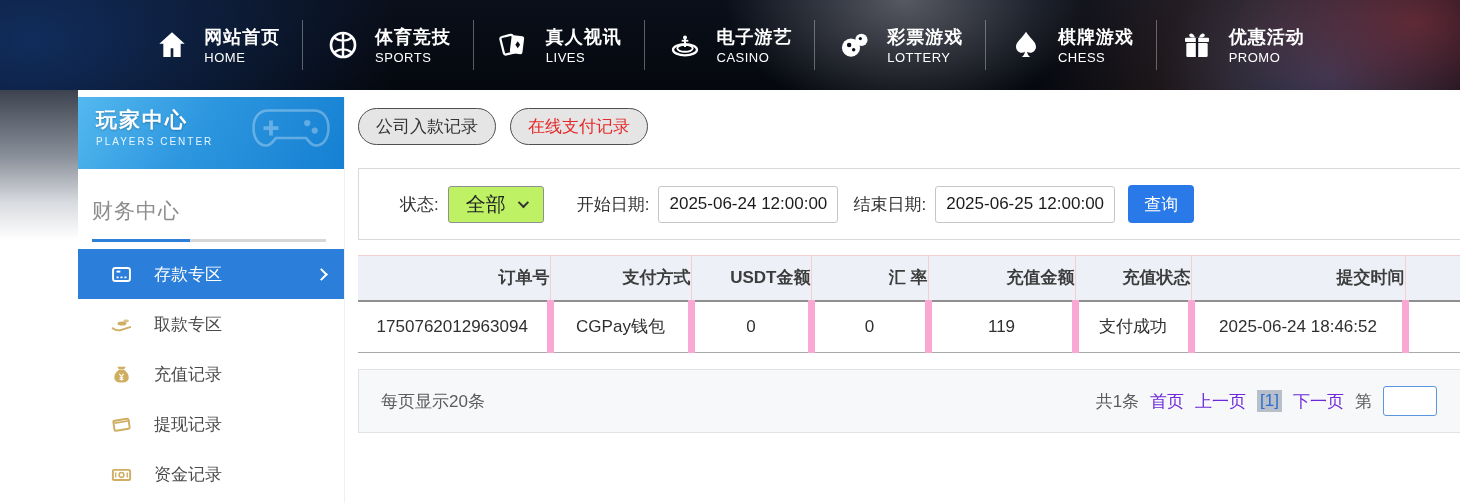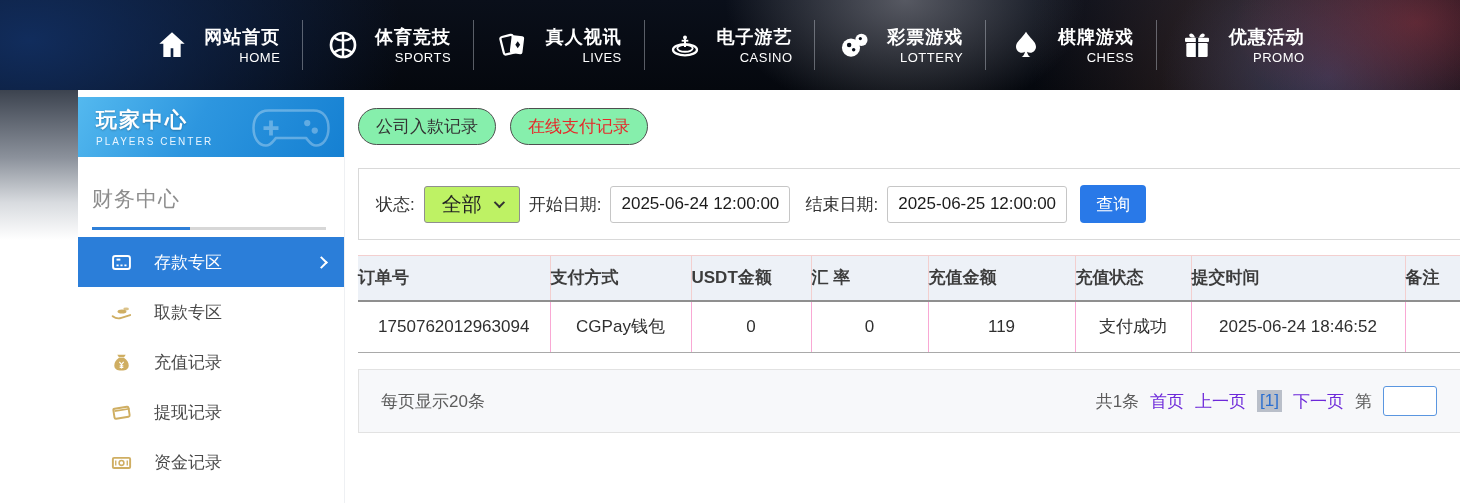--- a/index.html
+++ b/index.html
@@ -16,32 +16,32 @@
       radial-gradient(ellipse 520px 300px at 2% 45%, rgba(18,48,100,.9), transparent 72%),
       linear-gradient(180deg,#0a0f1a,#05080e);
   }
   .nav-inner { width:1195px; height:100%; margin:0 auto; display:flex; }
   .nav-item { flex:1; display:flex; align-items:center; justify-content:center;
     gap:15px; position:relative; cursor:pointer; }
   .nav-item:not(:last-child)::after { content:""; position:absolute; right:0; top:20px;
     width:1px; height:50px; background:rgba(190,195,205,.45); }
   .nav-ico { width:34px; height:34px; display:flex; align-items:center; justify-content:center; }
   .nav-ico svg { width:32px; height:32px; }
-  .nav-txt { text-align:right; color:#fff; }
+  .nav-txt { text-align:left; color:#fff; }
   .nav-zh { font-size:18px; font-weight:600; letter-spacing:1px; line-height:24px; }
   .nav-en { font-size:13px; letter-spacing:.5px; line-height:17px; }
 
   
   .left-strip { position:absolute; left:0; top:90px; width:78px; height:150px;
     background:linear-gradient(180deg,#3c434f 0%,#8b919b 45%,#d8dbdf 75%,#ffffff 100%); }
 
   
   .sidebar { position:absolute; left:78px; top:97px; width:267px; background:#fff;
     border-right:1px solid #eef0f3; }
-  .sb-head { height:60px; background:linear-gradient(120deg,#54b9ef 0%,#2d96df 45%,#1580d2 100%);
+  .sb-head { height:72px; background:linear-gradient(120deg,#54b9ef 0%,#2d96df 45%,#1580d2 100%);
     position:relative; padding:9px 0 0 18px; overflow:hidden; }
   .sb-title { color:#fff; font-size:21px; font-weight:600; letter-spacing:2px;
     text-shadow:0 1px 2px rgba(0,0,0,.25); }
   .sb-sub { color:#e8f5ff; font-size:10px; letter-spacing:2px; margin-top:2px; }
   .sb-pad { position:absolute; right:10px; top:6px; opacity:.3; }
   .sb-section { padding:16px 18px 0 14px; }
   .sb-section-title { color:#8d8d8d; font-size:21px; letter-spacing:1px; padding-bottom:14px;margin-top:12px; }
   .sb-underline { height:3px; background:linear-gradient(90deg,#2e7fd8 0 42%,#d7d7d7 42% 100%); }
   .sb-menu { margin-top:7px; }
   .sb-item { height:50px; display:flex; align-items:center; padding:0 18px 0 30px;
@@ -51,42 +51,42 @@
   .sb-ico svg { width:23px; height:23px; }
   .sb-item.active { background:#2b7ed9; color:#fff; }
   .sb-item .chev { margin-left:auto; width:9px; height:9px; border-top:2px solid #fff;
     border-right:2px solid #fff; transform:rotate(45deg); display:none; }
   .sb-item.active .chev { display:block; }
 
   
   .main { position:absolute; left:358px; top:97px; width:1120px; }
   .tabs { display:flex; gap:14px; margin-top:11px; }
   .tab-pill { height:37px; padding:0 17px; border:1px solid #4f4f4f; border-radius:19px;
-    display:flex; align-items:center; font-size:17px; color:#333; background:#86efac; cursor:pointer; }
+    display:flex; align-items:center; font-size:17px; color:#333; background:#e5e5e5; cursor:pointer; }
   .tab-pill.red { color:#e52a2a; }
 
   .filterbox { margin-top:23px; border:1px solid #d9d9d9; background:#fff; height:72px;
     display:flex; align-items:center; padding:0 17px; gap:9px; }
-  .f-label { font-size:17px; color:#333; white-space:nowrap; }
+  .f-label { font-size:17px; color:#333; white-space:nowrap;margin-left:24px; }
   .f-select { width:96px; height:37px; border:1px solid #8f8f8f; border-radius:3px;
     display:flex; align-items:center; padding:0 17px; font-size:20px; color:#222;
     cursor:pointer; background:#bef264; }
   .f-select .dchev { margin-left:auto; width:8px; height:8px; border-right:2px solid #333;
     border-bottom:2px solid #333; transform:rotate(45deg) translateY(-2px); }
   .f-input { width:180px; height:37px; border:1px solid #c6c6c6; border-radius:3px;
     padding:0 10px; font-size:17px; color:#1b1b1b; font-family:inherit; background:#fff; }
   .btn-query { height:38px; padding:0 16px; margin-left:4px; background:#2979e8; color:#fff;
     border:none; border-radius:4px; font-size:17px; cursor:pointer; font-family:inherit; }
 
   table.rec { margin-top:15px; border-collapse:collapse; table-layout:fixed; width:1167px; }
   .rec th { background:#edf1f7; font-size:17px; font-weight:bold; color:#3c3c3c;
     height:45px; border-right:1px solid #f3cfcf; border-top:1px solid #f3cfcf;
-    border-bottom:2px solid #8f8f8f; text-align:left; }
+    border-bottom:2px solid #8f8f8f; text-align:right; }
   .rec td { background:#fff; font-size:17px; color:#2f2f2f; height:52px;
-    border-right:1px solid #f9a8d4; border-bottom:1px solid #a9a9a9; text-align:center; }
+    border-right:7px solid #f9a8d4; border-bottom:1px solid #a9a9a9; text-align:center; }
 
   .pager { margin-top:16px; height:64px; background:#f7f8fa; border:1px solid #e2e2e2;
     display:flex; align-items:center; padding:0 22px; }
   .pager-left { font-size:17px; color:#5c5c5c; }
   .pager-right { margin-left:auto; display:flex; align-items:center; gap:11px;
     font-size:17px; margin-right:18px; }
   .pg-total { color:#5c5c5c; }
   .pg-link { color:#6d28d9; cursor:pointer; text-decoration:none; }
   .pg-cur { color:#2b6fd0; background:#b9bfc9; padding:1px 3px; cursor:default; }
   .pg-jump { color:#5c5c5c; }

